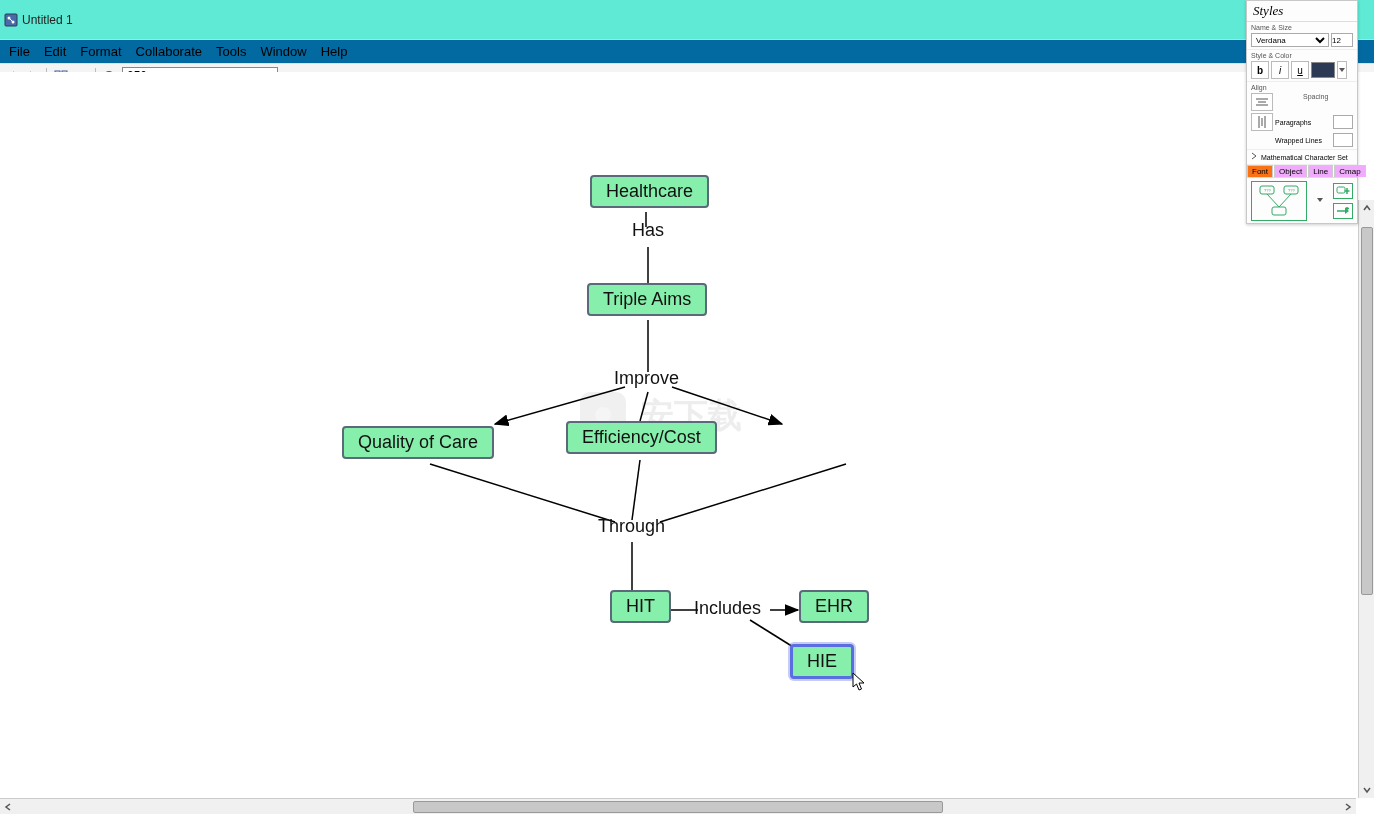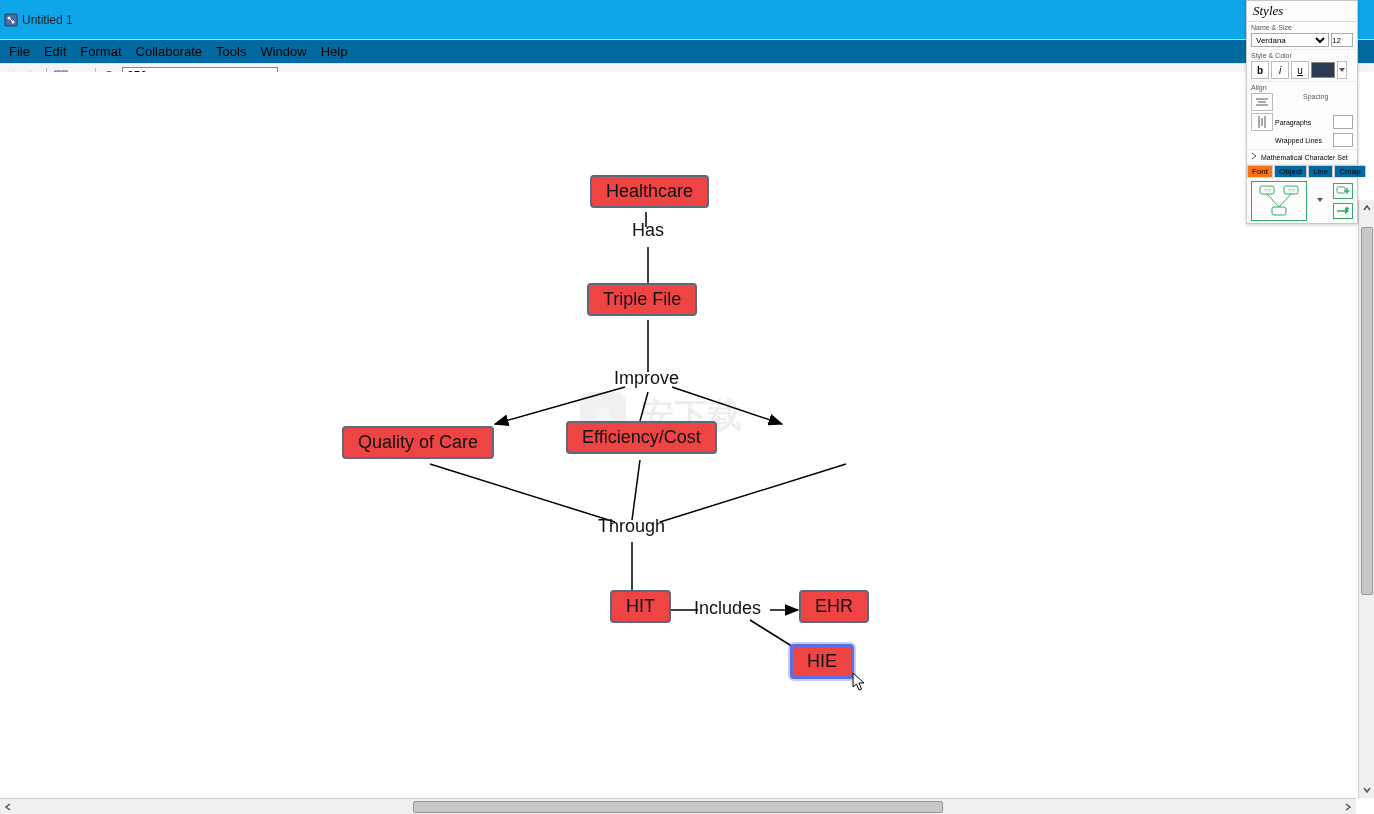--- a/index.html
+++ b/index.html
@@ -1,38 +1,38 @@
 <!DOCTYPE html>
 <html><head>
 <meta charset="utf-8">
 <style>
   * { box-sizing: border-box; margin: 0; padding: 0; }
   body { font-family: "Segoe UI", Tahoma, sans-serif; font-size: 12px; background: #fff; width: 1374px; height: 814px; overflow: hidden; position: relative; color: #000; }
 
   
-  .titlebar { height: 40px; display: flex; align-items: center; padding: 16px 4px; border-bottom: 1px solid #d0d0d0; background: #0ea5e9; }
+  .titlebar { height: 40px; display: flex; align-items: center; padding: 16px 4px; border-bottom: 1px solid #d0d0d0; background: #5eead4; }
   .titlebar .app-icon { width: 14px; height: 14px; margin-right: 4px; display: flex; align-items: center; justify-content: center; }
   .titlebar .title { font-size: 12px; color: #222; }
 
   
   .menubar { height: 24px; display: flex; align-items: center; padding: 0 2px; background: #0369a1; border-bottom: 1px solid #e0e0e0; }
   .menubar .mitem { padding: 2px 7px; font-size: 13px; cursor: default; }
 
   
   .toolbar { height: 24px; display: flex; align-items: center; padding: 0 4px; background: #f4f4f4; border-bottom: 1px solid #d0d0d0; gap: 4px; }
   .toolbar .tbtn { width: 16px; height: 16px; display: flex; align-items: center; justify-content: center; cursor: default; }
   .toolbar .zoom { width: 156px; height: 18px; font-size: 12px; border: 1px solid #888; padding: 0 4px; background: #fff; }
   .toolbar .sep { width: 1px; height: 16px; background: #bbb; margin: 0 2px; }
 
   
   .canvas-wrap { position: absolute; top: 72px; left: 0; right: 0; bottom: 16px; overflow: hidden; background: #fff; }
   .canvas { position: relative; width: 100%; height: 100%; }
 
   
-  .node { position: absolute; background: #ef4444; border: 2px solid #5a6a7a; border-radius: 4px; padding: 4px 14px; font-size: 18px; color: #111; display: flex; align-items: center; justify-content: center; white-space: nowrap; }
+  .node { position: absolute; background: #86efac; border: 2px solid #5a6a7a; border-radius: 4px; padding: 4px 14px; font-size: 18px; color: #111; display: flex; align-items: center; justify-content: center; white-space: nowrap; }
   .node.selected { border: 3px solid #5b6ee1; box-shadow: 0 0 0 2px rgba(91,110,225,0.35); }
   .edge-label { position: absolute; font-size: 18px; color: #111; background: transparent; white-space: nowrap; text-align:center; }
 
   
   .hscroll { position: absolute; left: 0; right: 18px; bottom: 0; height: 16px; background: #f0f0f0; border-top: 1px solid #ccc; display:flex; align-items:center; }
   .hscroll .arrow { width: 16px; height: 14px; display:flex; align-items:center; justify-content:center; }
   .hscroll .track { flex:1; position:relative; height:12px; }
   .hscroll .thumb { position:absolute; left:30%; width:40%; top:0; bottom:0; background:#c8c8c8; border:1px solid #999; border-radius:2px; }
   .vscroll { position: absolute; top: 72px; right: 0; width: 16px; bottom: 16px; background: #f0f0f0; border-left: 1px solid #ccc; display:flex; flex-direction:column; }
   .vscroll .arrow { height:16px; display:flex; align-items:center; justify-content:center; }
@@ -44,21 +44,21 @@
   .styles-panel .hdr { font-style: italic; font-size: 13px; color: #000000; padding: 2px 6px; border-bottom: 1px solid #ddd; font-family: Georgia, serif; }
   .styles-panel .sect { padding: 2px 4px; border-bottom: 1px solid #eee; }
   .styles-panel .lbl { color: #555; display:block; font-size:7px; margin-bottom:2px; }
   .styles-panel .row { display:flex; gap:2px; align-items:center; }
   .styles-panel select, .styles-panel input { font-size: 8px; border: 1px solid #aaa; background:#fff; height:14px; }
   .styles-panel .fsel { flex:1; width: 60px; }
   .styles-panel .sz { width: 22px; }
   .styles-panel .bbtn { width: 18px; height: 18px; border: 1px solid #bbb; display:flex; align-items:center; justify-content:center; background:#fff; font-size:10px; cursor:default; }
   .styles-panel .color-swatch { width:24px; height:16px; background:#2d3a56; border:1px solid #888; }
   .styles-panel .tabrow { display:flex; font-size:8px; }
-  .styles-panel .tabrow .t { padding:1px 4px; border:1px solid #ccc; border-bottom:none; background:#0369a1; margin-right:1px; }
+  .styles-panel .tabrow .t { padding:1px 4px; border:1px solid #ccc; border-bottom:none; background:#f0abfc; margin-right:1px; }
   .styles-panel .tabrow .t.active { background:#f97316; }
   .styles-panel .preview { height: 46px; display:flex; align-items:center; justify-content:space-between; padding:0 4px; border-top:1px solid #ddd; }
   .styles-panel .preview .mini { width:56px; height:40px; border:1px solid #3a6; display:flex; align-items:center; justify-content:center; position:relative; }
   .styles-panel .preview .addb { display:flex; flex-direction:column; gap:4px; }
   .styles-panel .preview .ic { width:20px; height:16px; border:1px solid #3a6; display:flex; align-items:center; justify-content:center; }
 
   
   .watermark { position:absolute; left:570px; top:300px; width:230px; height:120px; opacity:0.14; pointer-events:none; }
 
   
@@ -163,21 +163,21 @@
       <line x1="632" y1="470" x2="632" y2="518" stroke="#000" stroke-width="1.5"></line>
 
       <line x1="660" y1="538" x2="698" y2="538" stroke="#000" stroke-width="1.5"></line>
       <line x1="770" y1="538" x2="798" y2="538" stroke="#000" stroke-width="1.5" marker-end="url(#ah)"></line>
 
       <line x1="750" y1="548" x2="798" y2="578" stroke="#000" stroke-width="1.5"></line>
     </svg>
 
     <div class="node" style="left:590px; top:103px;">Healthcare</div>
 
-    <div class="node" style="left:587px; top:211px;">Triple File</div>
+    <div class="node" style="left:587px; top:211px;">Triple Aims</div>
 
     <div class="node" style="left:342px; top:354px;">Quality of Care</div>
 
     <div class="node" style="left:566px; top:349px;">Efficiency/Cost</div>
 
 
     <div class="node" style="left:610px; top:518px;">HIT</div>
 
     <div class="node" style="left:799px; top:518px;">EHR</div>
 

